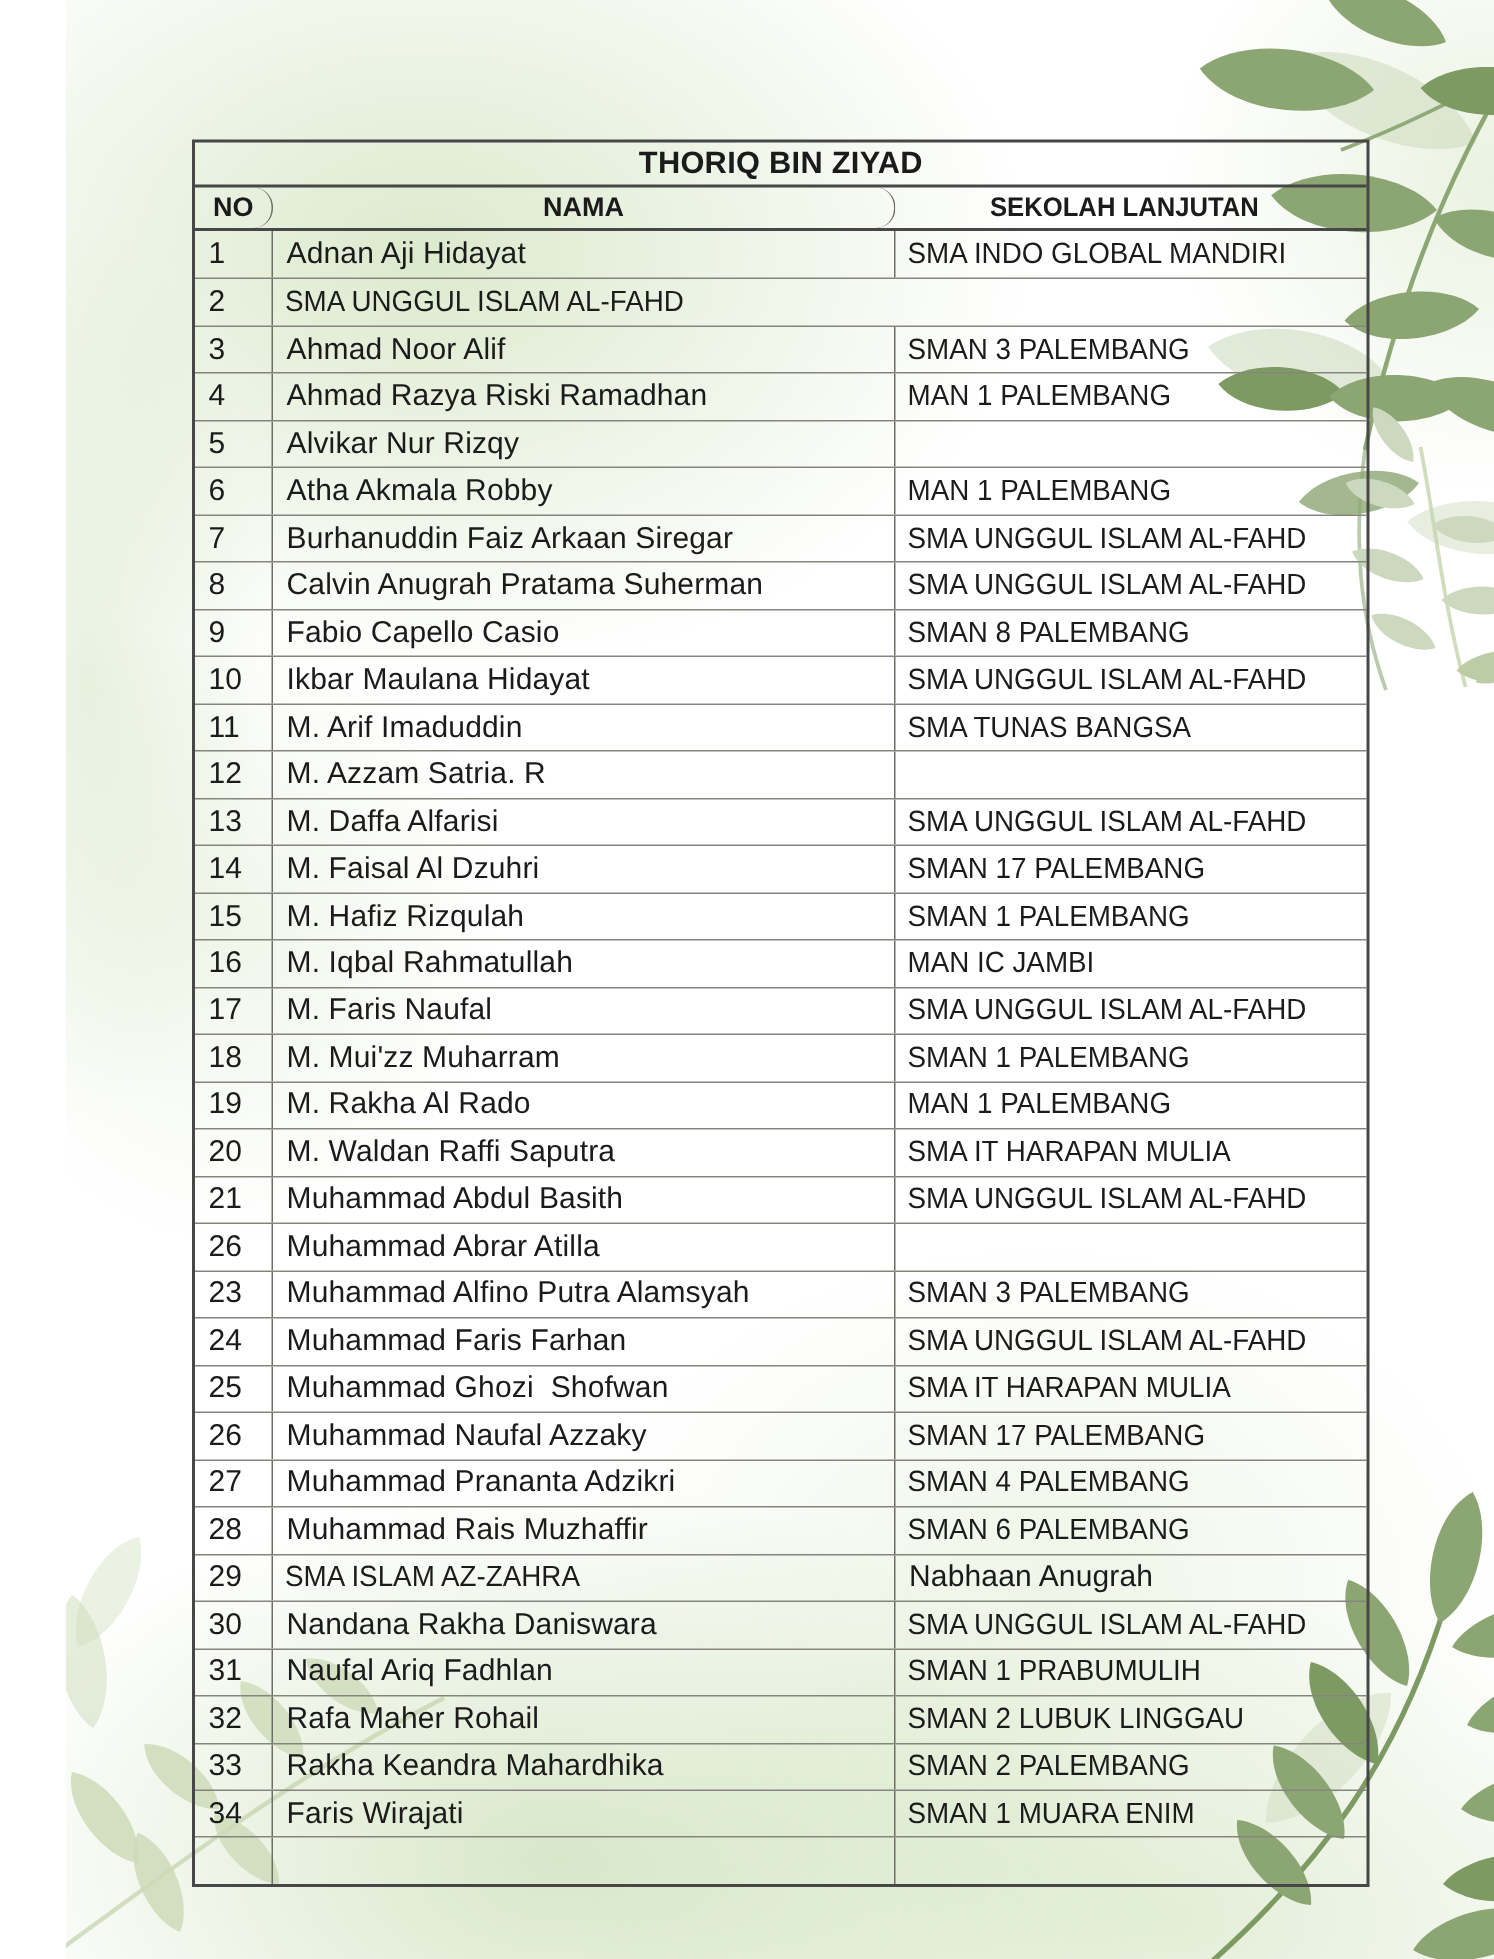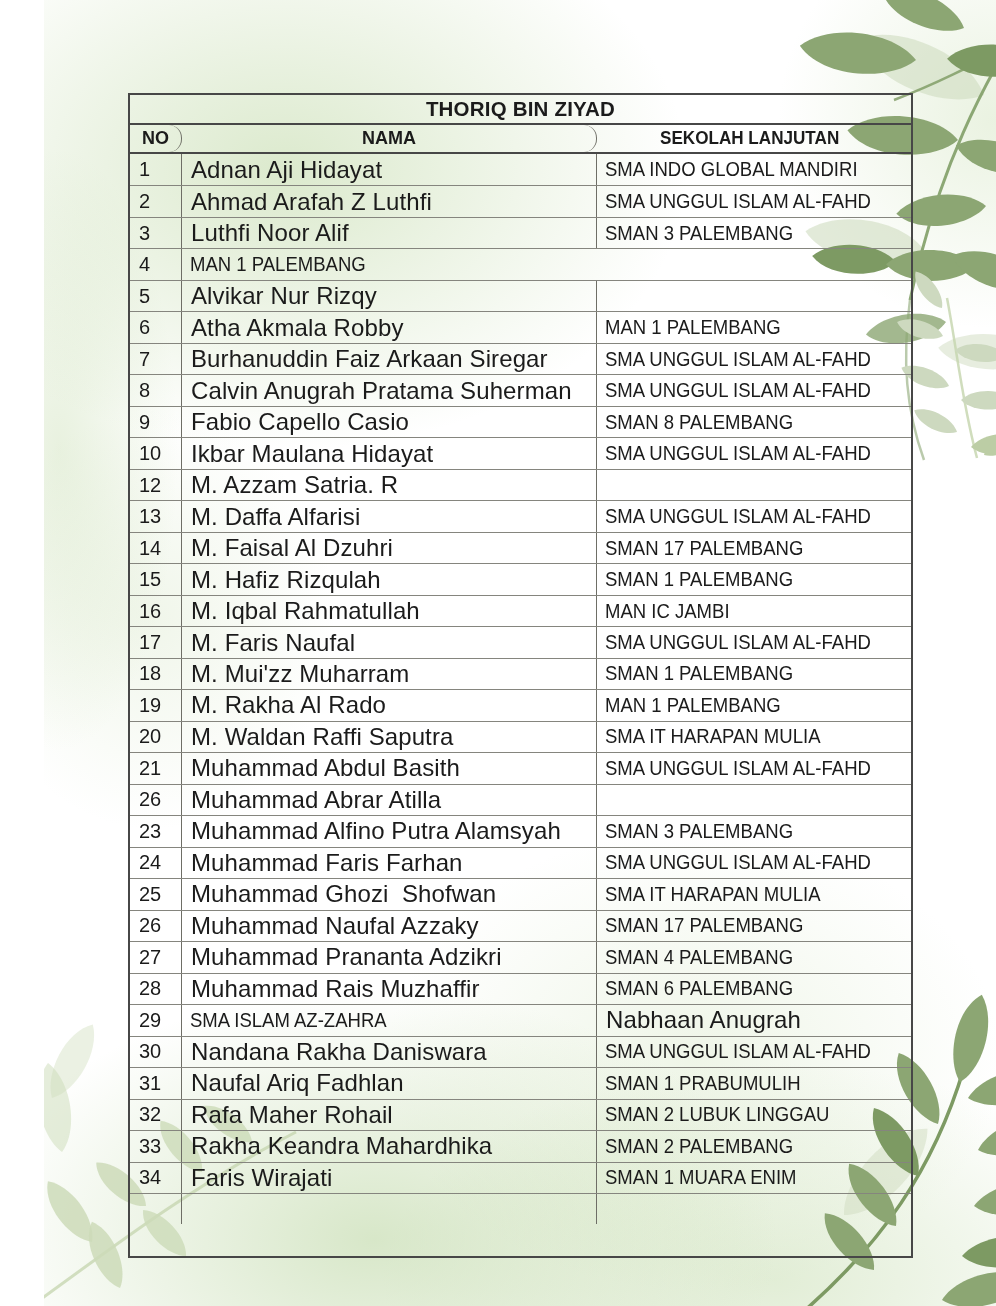--- a/index.html
+++ b/index.html
@@ -48,21 +48,21 @@
   #rows{flex:1;display:flex;flex-direction:column;}
   .data-row{
     height:31.49px;box-sizing:border-box;flex:none;
     display:grid;grid-template-columns:52px 415px 314px;
   }
   .data-row + .data-row{border-top:1px solid var(--grid-line,#85857e);}
   .header-row .cell:not(:last-child),
   .data-row .cell:not(:last-child){border-right:1px solid var(--grid-line-v,#6e6e66);}
   .data-row .cell{display:flex;align-items:center;overflow:hidden;}
   .cell-no{padding-left:9px;font-size:20px;}
-  .cell-nama{padding-left:9px;font-size:24px;white-space:pre;letter-spacing:.1px;}
+  .cell-nama{padding-left:9px;font-size:20px;white-space:pre;letter-spacing:.1px;}
   .cell-sekolah{padding-left:8px;font-size:19.5px;}
   .cond{display:inline-block;transform:scaleX(.95);transform-origin:left center;white-space:pre;}
 </style>
 </head>
 <body>
 
 <div class="canvas">
 
   <div class="washes"></div>
 
@@ -143,36 +143,36 @@
   <div class="data-row">
     <div class="cell cell-no">1</div>
     <div class="cell cell-nama">Adnan Aji Hidayat</div>
     <div class="cell cell-sekolah">
       <span class="cond">SMA INDO GLOBAL MANDIRI</span>
     </div>
   </div>
 
   <div class="data-row">
     <div class="cell cell-no">2</div>
-    <div class="cell cell-nama">Ahmad Arafah Z Luthfi</div>
     <div class="cell cell-sekolah">
       <span class="cond">SMA UNGGUL ISLAM AL-FAHD</span>
     </div>
   </div>
 
   <div class="data-row">
     <div class="cell cell-no">3</div>
-    <div class="cell cell-nama">Luthfi Noor Alif</div>
+    <div class="cell cell-nama">Ahmad Noor Alif</div>
     <div class="cell cell-sekolah">
       <span class="cond">SMAN 3 PALEMBANG</span>
     </div>
   </div>
 
   <div class="data-row">
     <div class="cell cell-no">4</div>
+    <div class="cell cell-nama">Ahmad Razya Riski Ramadhan</div>
     <div class="cell cell-sekolah">
       <span class="cond">MAN 1 PALEMBANG</span>
     </div>
   </div>
 
   <div class="data-row">
     <div class="cell cell-no">5</div>
     <div class="cell cell-nama">Alvikar Nur Rizqy</div>
     <div class="cell cell-sekolah">
       <span class="cond"></span>
@@ -212,20 +212,27 @@
   </div>
 
   <div class="data-row">
     <div class="cell cell-no">10</div>
     <div class="cell cell-nama">Ikbar Maulana Hidayat</div>
     <div class="cell cell-sekolah">
       <span class="cond">SMA UNGGUL ISLAM AL-FAHD</span>
     </div>
   </div>
 
+  <div class="data-row">
+    <div class="cell cell-no">11</div>
+    <div class="cell cell-nama">M. Arif Imaduddin</div>
+    <div class="cell cell-sekolah">
+      <span class="cond">SMA TUNAS BANGSA</span>
+    </div>
+  </div>
 
   <div class="data-row">
     <div class="cell cell-no">12</div>
     <div class="cell cell-nama">M. Azzam Satria. R</div>
     <div class="cell cell-sekolah">
       <span class="cond"></span>
     </div>
   </div>
 
   <div class="data-row">

